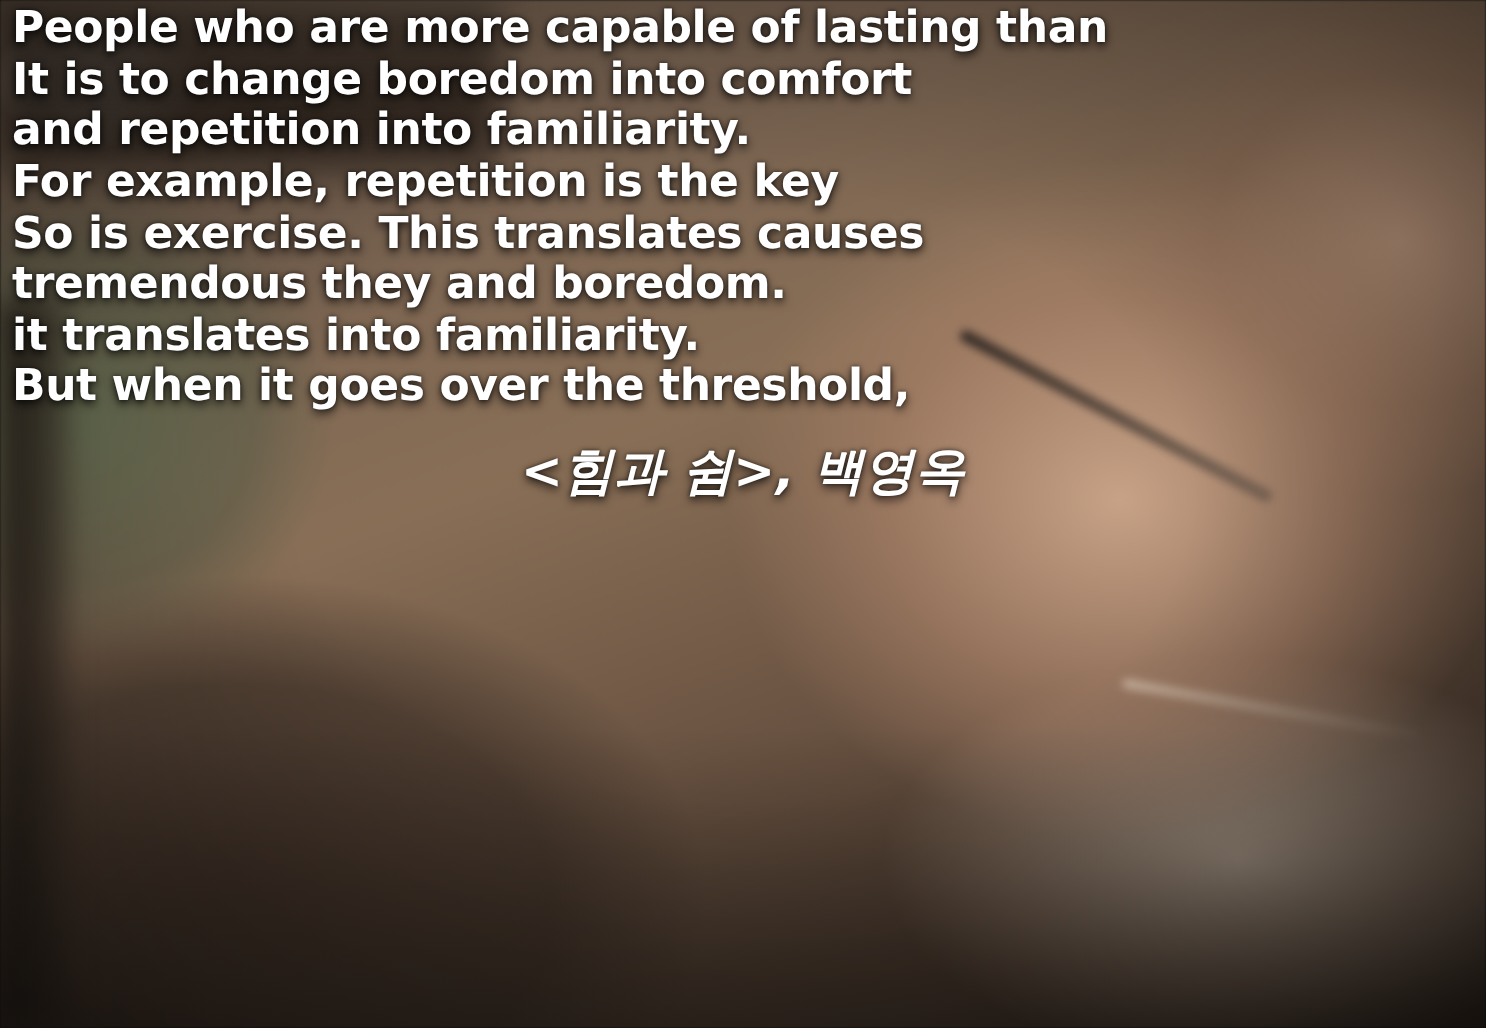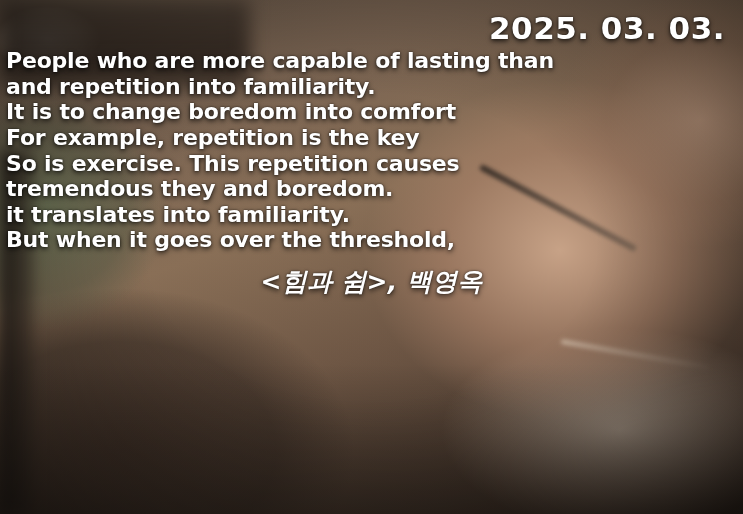--- a/index.html
+++ b/index.html
@@ -124,26 +124,25 @@
 <div id="card">
   <div id="bg"></div>
   <div id="bar-top"></div>
   <div id="bar-left"></div>
   <div id="pen"></div>
   <div id="pen2"></div>
   <div id="shadow-bottom"></div>
   <div id="vignette"></div>
 
   <div id="content">
-    <div id="date">2025. 03. 03.</div>
     <div id="quote">
         <span class="line">People who are more capable of lasting than</span>
+        <span class="line">It is to change boredom into comfort</span>
         <span class="line">and repetition into familiarity.</span>
-        <span class="line">It is to change boredom into comfort</span>
         <span class="line">For example, repetition is the key</span>
-        <span class="line">So is exercise. This repetition causes</span>
+        <span class="line">So is exercise. This translates causes</span>
         <span class="line">tremendous they and boredom.</span>
         <span class="line">it translates into familiarity.</span>
         <span class="line">But when it goes over the threshold,</span>
       </div>
     <div id="attribution">&lt;힘과 쉼&gt;, 백영옥</div>
   </div>
 </div>
 
 </body></html>

